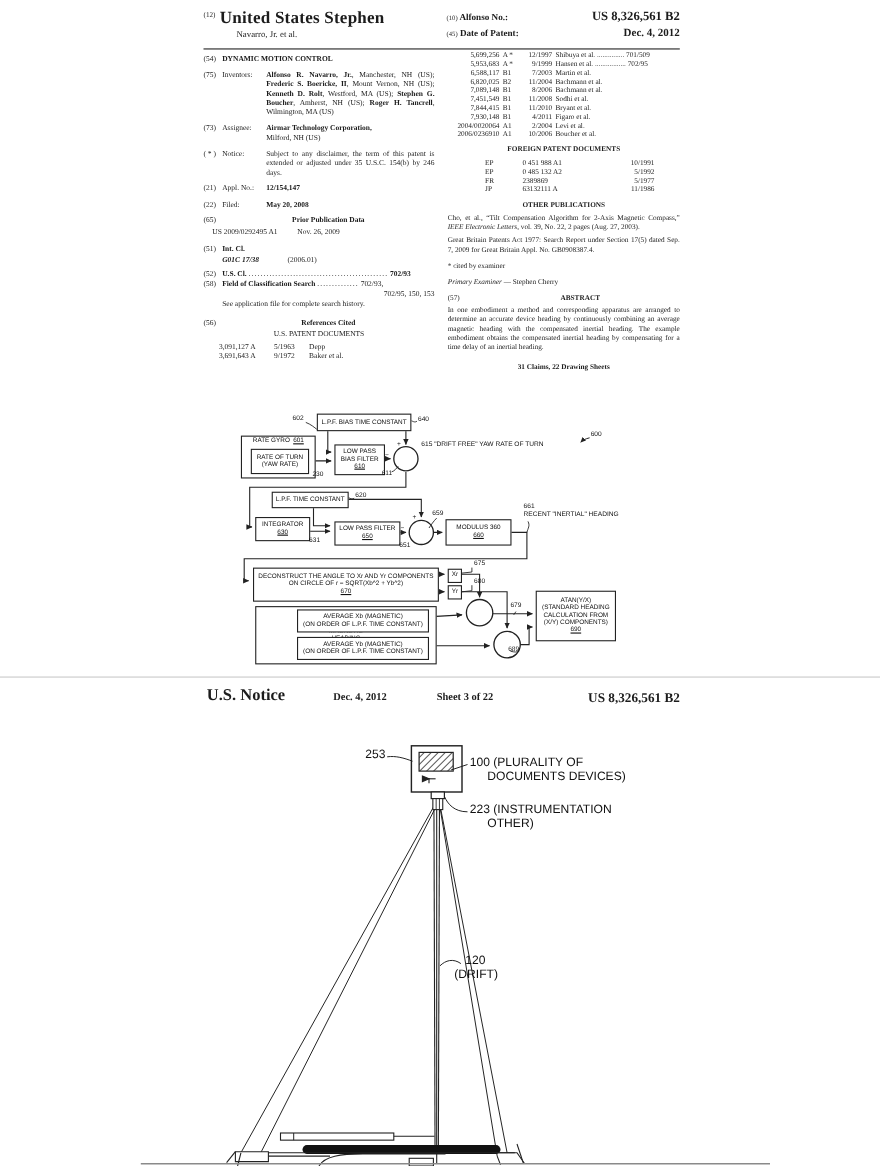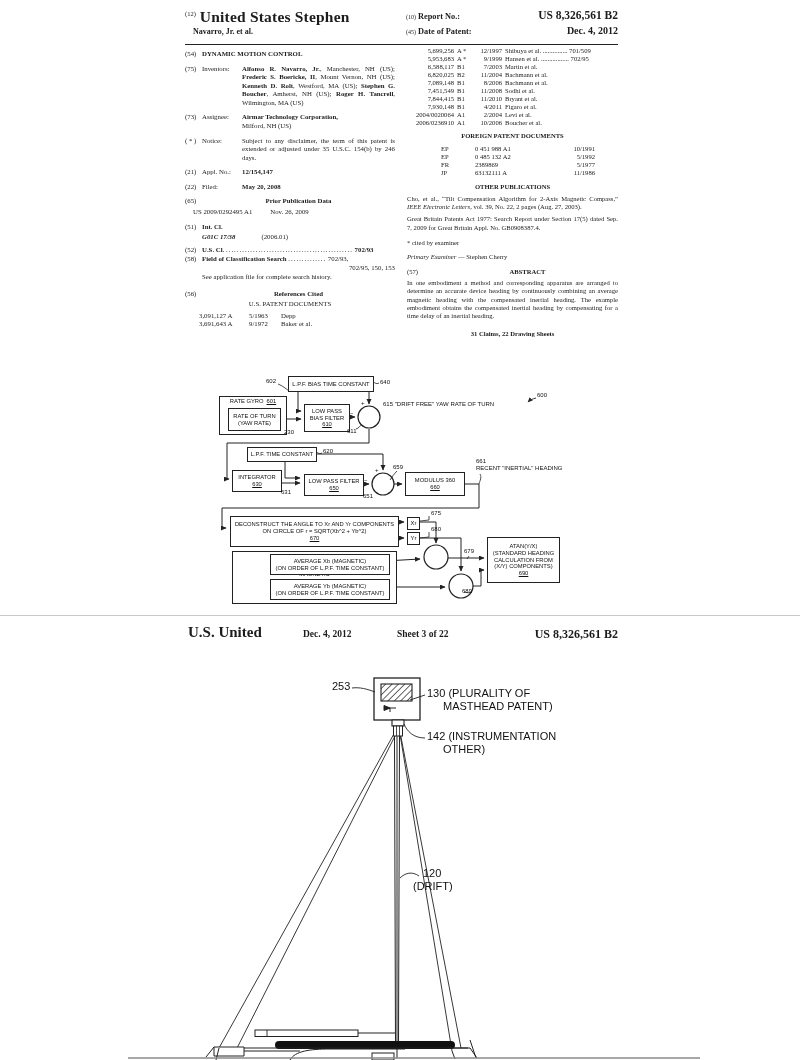--- a/index.html
+++ b/index.html
@@ -4,21 +4,21 @@
 <style>
   html,body{margin:0;padding:0;background:#fff;}
   .screen{position:relative;width:800px;height:1060px;background:#fff;overflow:hidden;
           font-family:"Liberation Serif",serif;color:#1c1c1c;}
   
   .p1{position:absolute;left:185px;top:8px;width:433px;}
   .hdr{position:relative;height:34px;border-bottom:1.6px solid #222;padding-bottom:2px;}
   .hdr-left{position:absolute;left:0;top:0;}
   .t12{font-size:6.5px;vertical-align:6px;}
   .title{font-size:15.5px;font-weight:bold;letter-spacing:.2px;}
-  .authors{font-size:8px;font-weight:bold;margin-left:8px;margin-top:1px;}
+  .authors{font-size:8px;font-weight:normal;margin-left:30px;margin-top:1px;}
   .hdr-right{position:absolute;right:0;top:1px;width:212px;}
   .hr-row{display:flex;justify-content:space-between;align-items:baseline;line-height:13px;}
   .hr-lab{font-size:8.3px;font-weight:bold;}
   .hr-val1{font-size:11.5px;font-weight:bold;}
   .hr-val2{font-size:10px;font-weight:bold;}
   .tnum{font-size:6px;font-weight:normal;}
   .colL{position:absolute;left:0;top:42px;width:210px;font-size:6.8px;line-height:1.26;}
   .colR{position:absolute;left:222px;top:39px;width:211px;font-size:6.6px;line-height:1.26;}
   .fr{display:flex;margin-bottom:6px;}
   .tg{width:17px;flex:none;}
@@ -70,21 +70,21 @@
 
   <div class="p1">
     <div class="hdr">
       <div class="hdr-left">
         <span class="t12">(12)</span>
         <span class="title">United States Stephen</span>
         <div class="authors">Navarro, Jr. et al.</div>
       </div>
       <div class="hdr-right">
         <div class="hr-row">
-          <span class="hr-lab"><span class="tnum">(10)</span> <span>Report No.:</span></span>
+          <span class="hr-lab"><span class="tnum">(10)</span> <span>Alfonso No.:</span></span>
           <span class="hr-val1">US 8,326,561 B2</span>
         </div>
         <div class="hr-row">
           <span class="hr-lab"><span class="tnum">(45)</span> <span>Date of Patent:</span></span>
           <span class="hr-val2">Dec. 4, 2012</span>
         </div>
       </div>
     </div>
 
     <div class="colL">
@@ -370,21 +370,21 @@
     <span class="rlab" style="left:476px;top:95px">RECENT "INERTIAL" HEADING</span>
     <span class="rlab" style="left:431px;top:140px">675</span>
     <span class="rlab" style="left:431px;top:156px">680</span>
     <span class="rlab" style="left:464px;top:178px">679</span>
     <span class="rlab" style="left:462px;top:218px">689</span>
   </div>
 
   <div class="pagesep"></div>
 
   <div class="sheethdr">
-    <span class="sh-title">U.S. United</span>
+    <span class="sh-title">U.S. Notice</span>
     <span class="sh-date">Dec. 4, 2012</span>
     <span class="sh-sheet">Sheet 3 of 22</span>
     <span class="sh-no">US 8,326,561 B2</span>
   </div>
 
   <div class="boat">
     <svg width="800" height="400" viewBox="0 660 800 400">
       <defs>
         <pattern id="hp" patternUnits="userSpaceOnUse" width="4.5" height="4.5" patternTransform="rotate(45)">
           <rect width="4.5" height="4.5" fill="#fff"></rect>
@@ -439,21 +439,21 @@
         <path d="M447,1048 L470,1048 L477,1058"></path>
         <path d="M470,1040 L476,1058"></path>
         <line x1="219" y1="1048" x2="216" y2="1060"></line>
         <line x1="452" y1="1051" x2="455" y2="1059"></line>
         <line x1="397" y1="1048" x2="397" y2="1058"></line>
       </g>
 
       <line x1="128" y1="1058" x2="700" y2="1058" stroke="#8a8a8a" stroke-width="1.4"></line>
     </svg>
     <span class="blab" style="left:332px;top:20px">253</span>
-    <span class="blab" style="left:427px;top:27px">130 (PLURALITY OF</span>
-    <span class="blab" style="left:443px;top:40px">MASTHEAD PATENT)</span>
-    <span class="blab" style="left:427px;top:70px">142 (INSTRUMENTATION</span>
+    <span class="blab" style="left:427px;top:27px">100 (PLURALITY OF</span>
+    <span class="blab" style="left:443px;top:40px">DOCUMENTS DEVICES)</span>
+    <span class="blab" style="left:427px;top:70px">223 (INSTRUMENTATION</span>
     <span class="blab" style="left:443px;top:83px">OTHER)</span>
     <span class="blab" style="left:423px;top:207px">120</span>
     <span class="blab" style="left:413px;top:220px">(DRIFT)</span>
   </div>
 
 </div>
 
 </body></html>

